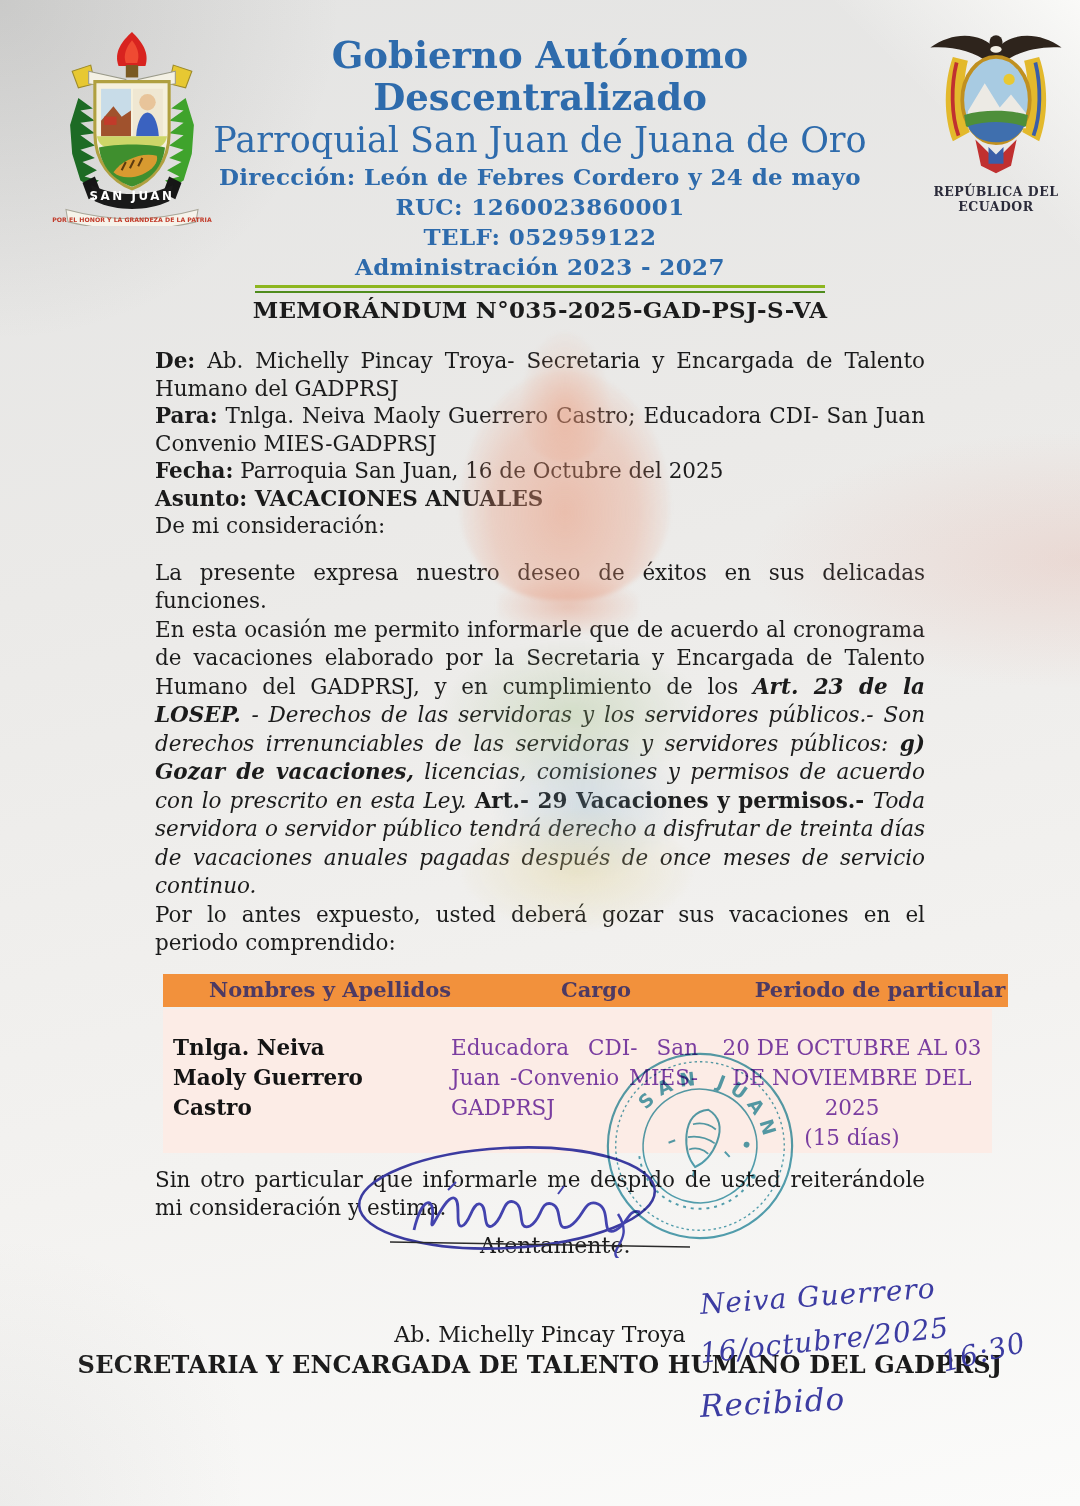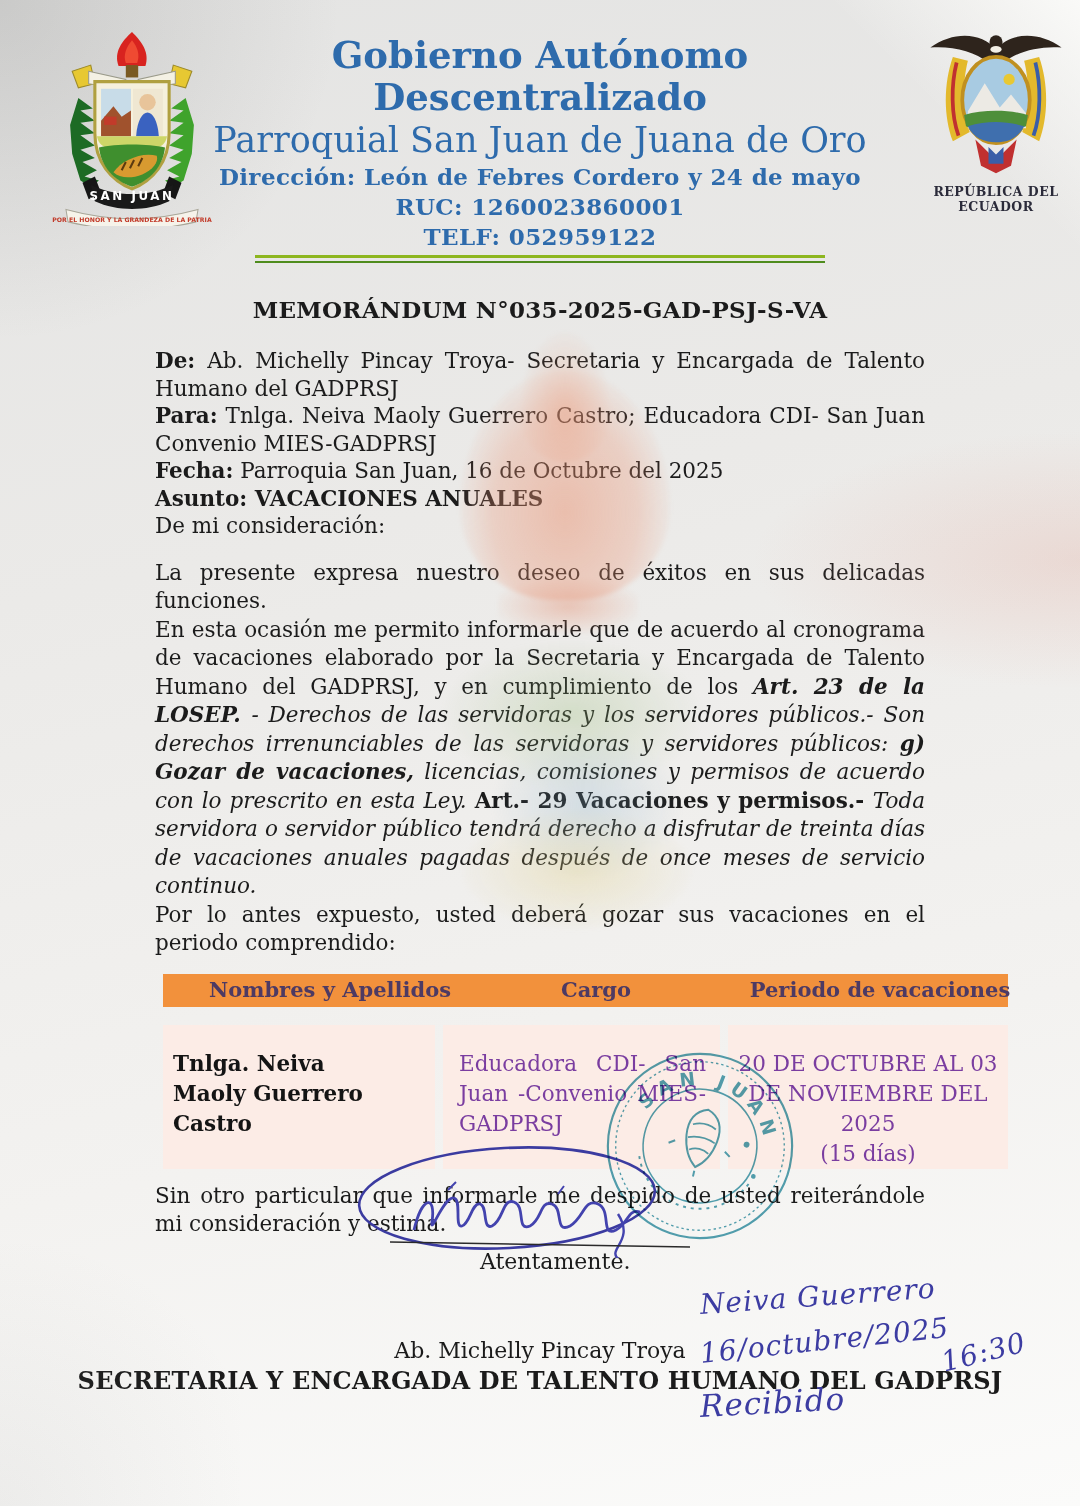--- a/index.html
+++ b/index.html
@@ -51,21 +51,21 @@
   .run-b{font-weight:bold;}
   .run-i{font-style:italic;}
   .run-bi{font-weight:bold;font-style:italic;}
 
   
   .vac-table{margin:16px 72px 0 163px;width:845px;}
   .tbl-head{display:grid;grid-template-columns:277px 280px 288px;background:var(--orange);
     color:var(--tblhead);font-size:21px;font-weight:bold;padding:3px 16px 5px;}
   .tbl-head .h1{padding-left:30px;text-align:left;}
   .tbl-head .h2,.tbl-head .h3{text-align:center;}
-  .tbl-row{display:grid;grid-template-columns:272px 277px 280px;column-gap:8px;margin-top:18px;}
+  .tbl-row{display:grid;grid-template-columns:272px 277px 280px;margin-top:2px;}
   .tbl-row > div{background:var(--pink);min-height:130px;padding-top:24px;box-sizing:border-box;font-size:21.5px;line-height:30px;}
   .cell-name{font-weight:bold;color:#141414;padding-left:10px;padding-right:60px;}
   .cell-cargo{color:var(--purple);text-align:justify;padding:24px 14px 0 16px;}
   .cell-periodo{color:var(--purple);text-align:center;padding:24px 8px 0;}
 
   .farewell{margin-top:13px;}
   .atent{margin:10px 0 0 480px;font-size:22px;}
   .signer{margin-top:64px;text-align:center;font-size:22px;}
   .signer-title{margin-top:3px;text-align:center;font-size:24px;font-weight:bold;letter-spacing:.2px;}
 
@@ -144,20 +144,21 @@
         <text x="76" y="186" text-anchor="middle" fill="#c23b2a" font-size="6" font-weight="bold" font-family="'DejaVu Sans', sans-serif">POR EL HONOR Y LA GRANDEZA DE LA PATRIA</text>
       </g>
     </svg>
 
     <div class="lh-text">
       <div class="lh1">Gobierno Autónomo Descentralizado</div>
       <div class="lh2">Parroquial San Juan de Juana de Oro</div>
       <div class="lh3">Dirección: León de Febres Cordero y 24 de mayo</div>
       <div class="lh3">RUC: 1260023860001</div>
       <div class="lh3">TELF: 052959122</div>
+      <div class="lh3">Administración 2023 - 2027</div>
       <div class="green-rule"></div>
     </div>
 
     <div class="crest-right-wrap">
       <svg width="150" height="152" viewBox="0 0 160 160">
         <g>
           <path d="M10,24 C35,6 65,8 80,26 C95,8 125,6 150,24 C128,22 102,28 89,40 L71,40 C58,28 32,22 10,24 Z" fill="#2e241c"></path>
           <circle cx="80" cy="18" r="7" fill="#2e241c"></circle>
           <ellipse cx="80" cy="26" rx="6" ry="3.5" fill="#f2efe6"></ellipse>
         </g>
@@ -193,21 +194,21 @@
     <p class="meta">De mi consideración:</p>
 
     <p class="para gap-top">La presente expresa nuestro deseo de éxitos en sus delicadas funciones.</p>
     <p class="para"><span class="run-n">En esta ocasión me permito informarle que de acuerdo al cronograma de vacaciones elaborado por la Secretaria y Encargada de Talento Humano del GADPRSJ, y en cumplimiento de los </span><span class="run-bi">Art. 23 de la LOSEP. </span><span class="run-i">- Derechos de las servidoras y los servidores públicos.- Son derechos irrenunciables de las servidoras y servidores públicos: </span><span class="run-bi">g) Gozar de vacaciones,</span><span class="run-i"> licencias, comisiones y permisos de acuerdo con lo prescrito en esta Ley. </span><span class="run-b">Art.- 29 Vacaciones y permisos.- </span><span class="run-i">Toda servidora o servidor público tendrá derecho a disfrutar de treinta días de vacaciones anuales pagadas después de once meses de servicio continuo.</span></p>
     <p class="para">Por lo antes expuesto, usted deberá gozar sus vacaciones en el periodo comprendido:</p>
 
     <div class="vac-table">
       <div class="tbl-head">
         <div class="h1">Nombres y Apellidos</div>
         <div class="h2">Cargo</div>
-        <div class="h3">Periodo de vacaciones</div>
+        <div class="h3">Periodo de particular</div>
       </div>
       <div class="tbl-row">
         <div class="cell-name">Tnlga. Neiva Maoly Guerrero Castro</div>
         <div class="cell-cargo">Educadora CDI- San Juan -Convenio MIES- GADPRSJ</div>
         <div class="cell-periodo">
           <span>20 DE OCTUBRE AL 03 DE NOVIEMBRE DEL 2025</span><br>
           <span>(15 días)</span>
         </div>
       </div>
     </div>

